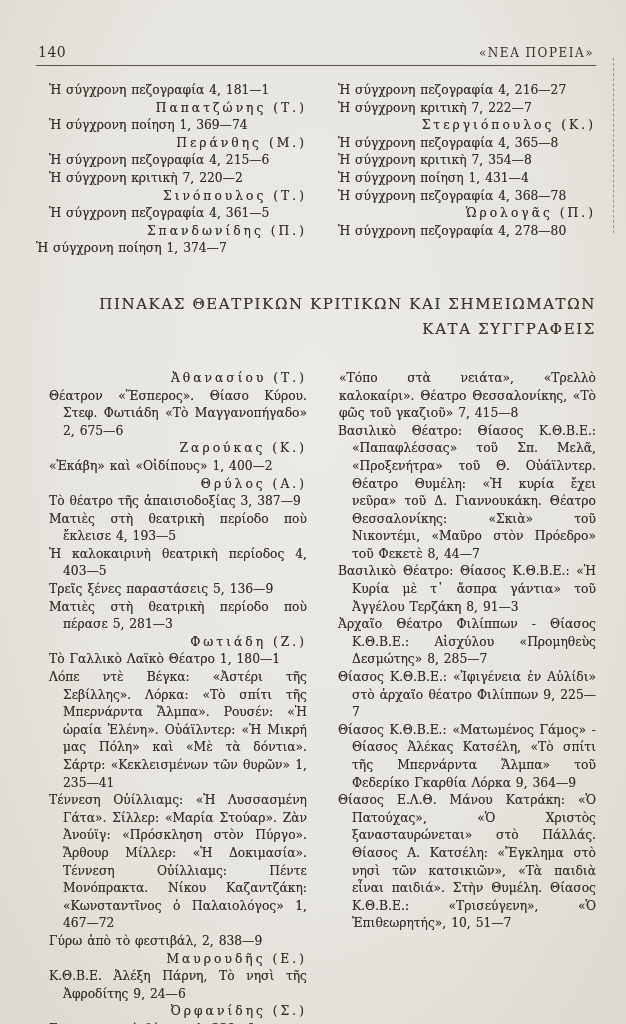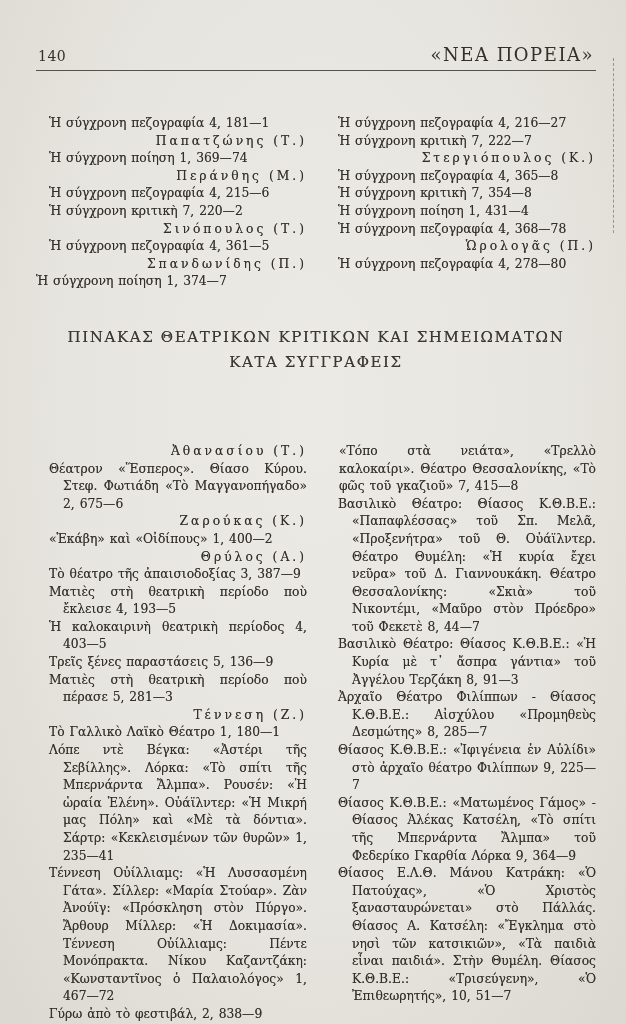--- a/index.html
+++ b/index.html
@@ -15,44 +15,44 @@
     box-sizing: border-box;
     padding: 44px 30px 20px 36px;
     background: radial-gradient(ellipse at 50% 40%, #eceae5 0%, #e7e5df 55%, #dbd8d1 100%);
     color: #33302b;
   }
   .hdr {
     display: flex; justify-content: space-between; align-items: baseline;
     padding: 0 2px 0 2px;
   }
   .page-num { font-size: 14px; letter-spacing: 0.5px; }
-  .journal  { font-size: 18px; letter-spacing: 1.5px; }
+  .journal  { font-size: 12px; letter-spacing: 1.5px; }
   .hdr-rule { border-bottom: 1.5px solid #55524b; margin-top: 5px; }
 
   .cols { display: flex; gap: 18px; }
-  .col  { flex: 1 1 0; min-width: 0; margin-top: 28px; }
+  .col  { flex: 1 1 0; min-width: 0; }
 
   .top-cols  { margin-top: 16px; }
   .main-cols { margin-top: 0; }
 
   .line {
     font-size: 12.3px;
     line-height: 17.6px;
     text-align: justify;
     text-shadow: 0 0 0.5px rgba(45,40,33,0.55);
     word-spacing: 1px;
   }
   .line.author { letter-spacing: 3px; text-align: right; word-spacing: 0; }
   .line.entry  { margin-left: 27px; text-indent: -14px; }
   .line.cont   { margin-left: 14px; }
   .line.flush  { margin-left: 0; }
 
   .heading {
-    text-align: center;
-    margin: 34px 0 40px 0;
+    text-align: right;
+    margin: 34px 0 28px 0;
   }
   .heading .h1, .heading .h2 {
     font-size: 15px;
     letter-spacing: 1.6px;
     line-height: 25px;
     color: #3a3731;
     text-shadow: 0 0 0.5px rgba(45,40,33,0.6);
   }
   .margin-dots {
     position: absolute;
@@ -109,21 +109,21 @@
         <div class="line author">Ἀθανασίου (Τ.)</div>
         <div class="line entry">Θέατρον «Ἕσπερος». Θίασο Κύρου. Στεφ. Φωτιάδη «Τὸ Μαγγανοπήγαδο» 2, 675—6</div>
         <div class="line author">Ζαρούκας (Κ.)</div>
         <div class="line entry">«Ἑκάβη» καὶ «Οἰδίπους» 1, 400—2</div>
         <div class="line author">Θρύλος (Α.)</div>
         <div class="line entry">Τὸ θέατρο τῆς ἀπαισιοδοξίας 3, 387—9</div>
         <div class="line entry">Ματιὲς στὴ θεατρικὴ περίοδο ποὺ ἔκλεισε 4, 193—5</div>
         <div class="line entry">Ἡ καλοκαιρινὴ θεατρικὴ περίοδος 4, 403—5</div>
         <div class="line entry">Τρεῖς ξένες παραστάσεις 5, 136—9</div>
         <div class="line entry">Ματιὲς στὴ θεατρικὴ περίοδο ποὺ πέρασε 5, 281—3</div>
-        <div class="line author">Τέννεση (Ζ.)</div>
+        <div class="line author">Φωτιάδη (Ζ.)</div>
         <div class="line entry">Τὸ Γαλλικὸ Λαϊκὸ Θέατρο 1, 180—1</div>
         <div class="line entry">Λόπε ντὲ Βέγκα: «Ἀστέρι τῆς Σεβίλλης». Λόρκα: «Τὸ σπίτι τῆς Μπερνάρντα Ἄλμπα». Ρουσέν: «Ἡ ὡραία Ἑλένη». Οὐάϊλντερ: «Ἡ Μικρή μας Πόλη» καὶ «Μὲ τὰ δόντια». Σάρτρ: «Κεκλεισμένων τῶν θυρῶν» 1, 235—41</div>
         <div class="line entry">Τέννεση Οὐίλλιαμς: «Ἡ Λυσσασμένη Γάτα». Σίλλερ: «Μαρία Στούαρ». Ζὰν Ἀνούϊγ: «Πρόσκληση στὸν Πύργο». Ἄρθουρ Μίλλερ: «Ἡ Δοκιμασία». Τέννεση Οὐίλλιαμς: Πέντε Μονόπρακτα. Νίκου Καζαντζάκη: «Κωνσταντῖνος ὁ Παλαιολόγος» 1, 467—72</div>
         <div class="line entry">Γύρω ἀπὸ τὸ φεστιβάλ, 2, 838—9</div>
         <div class="line author">Μαυρουδῆς (Ε.)</div>
         <div class="line entry">Κ.Θ.Β.Ε. Ἀλέξη Πάρνη, Τὸ νησὶ τῆς Ἀφροδίτης 9, 24—6</div>
         <div class="line author">Ὀρφανίδης (Σ.)</div>
         <div class="line entry">Σκηνογραφικὰ θέματα 1, 338—9</div>
       </div>
     <div class="col">

